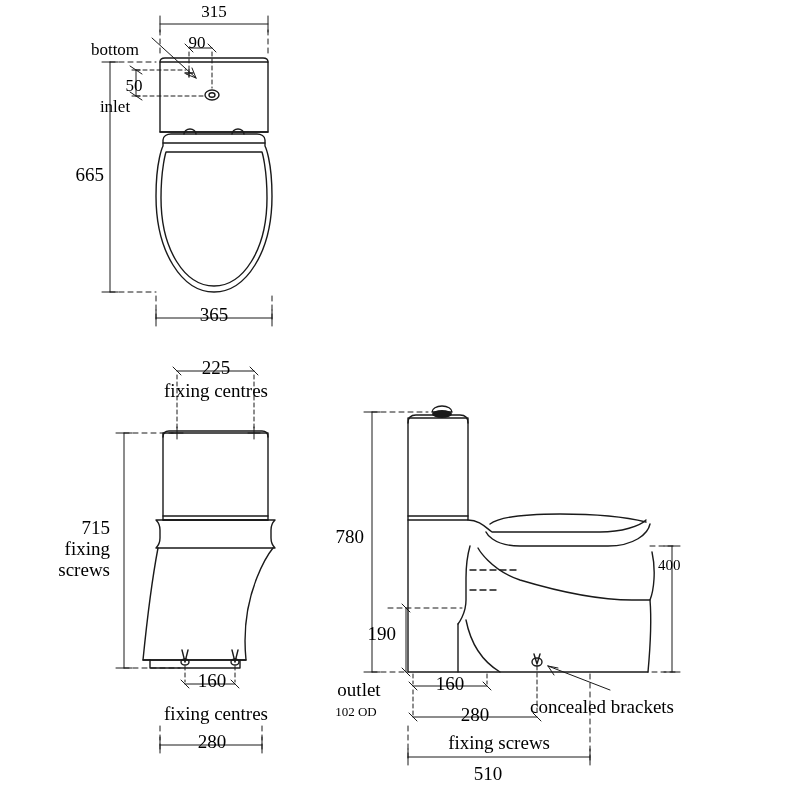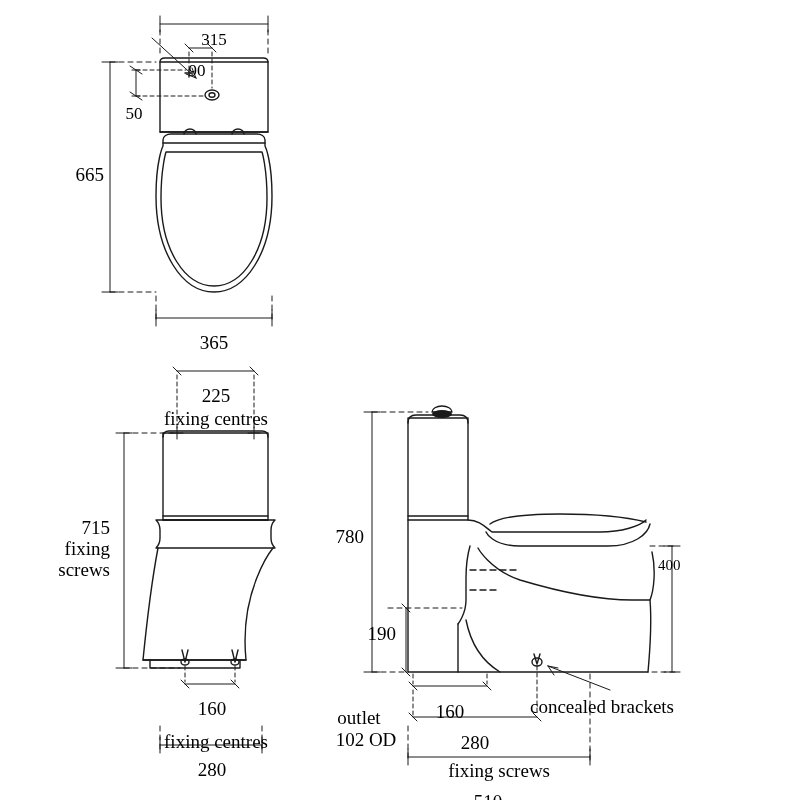--- a/index.html
+++ b/index.html
@@ -15,21 +15,21 @@
   #drawing-root { position: absolute; left: 0; top: 0; width: 800px; height: 800px; }
   svg { display: block; }
   .lbl {
     position: absolute;
     font-family: "Liberation Serif", serif;
     font-size: 17px;
     line-height: 19px;
     color: #000;
     white-space: pre;
   }
-  .lbl.center { text-align: center; margin-top: 28px; }
+  .lbl.center { text-align: center; }
   .lbl.right { text-align: right; }
 </style>
 </head>
 <body>
 
 <div id="drawing-root">
 
   <svg width="800" height="800" viewBox="0 0 800 800">
     <g stroke="#1a1a1a" fill="none" stroke-width="1.4" stroke-linecap="round" stroke-linejoin="round">
 
@@ -199,20 +199,24 @@
         <path d="M408,749 L408,765 M590,749 L590,765"></path>
         <path d="M408,726 L408,761 M590,674 L590,761" stroke-dasharray="5,4"></path>
 
         <path d="M610,690 L548,666"></path>
         <path d="M548,666 L558,668 M548,666 L554,675"></path>
       </g>
 
     </g>
   </svg>
 
+  <div class="lbl center" style="left:68px; top:2px; width:94px;">
+    <div>bottom</div>
+    <div>inlet</div>
+  </div>
   <div class="lbl center" style="left:184px; top:2px; width:60px;">315</div>
   <div class="lbl center" style="left:172px; top:33px; width:50px;">90</div>
   <div class="lbl center" style="left:112px; top:76px; width:44px;">50</div>
   <div class="lbl right" style="left:46px; top:165px; width:58px; font-size:19px;">665</div>
   <div class="lbl center" style="left:184px; top:305px; width:60px; font-size:19px;">365</div>
 
   <div class="lbl center" style="left:186px; top:358px; width:60px; font-size:19px;">225</div>
   <div class="lbl center" style="left:148px; top:381px; width:136px; font-size:19px;">fixing centres</div>
 
   <div class="lbl right" style="left:34px; top:518px; width:76px; font-size:19px;">715</div>
@@ -221,21 +225,21 @@
 
   <div class="lbl center" style="left:182px; top:671px; width:60px; font-size:19px;">160</div>
   <div class="lbl center" style="left:144px; top:704px; width:144px; font-size:19px;">fixing centres</div>
   <div class="lbl center" style="left:182px; top:732px; width:60px; font-size:19px;">280</div>
 
   <div class="lbl right" style="left:292px; top:527px; width:72px; font-size:19px;">780</div>
   <div class="lbl right" style="left:330px; top:624px; width:66px; font-size:19px;">190</div>
   <div class="lbl" style="left:658px; top:556px; width:70px; font-size:15px;">400</div>
 
   <div class="lbl center" style="left:316px; top:680px; width:86px; font-size:19px;text-align:center;">outlet</div>
-  <div class="lbl center" style="left:320px; top:702px; width:92px; font-size:19px;">102 OD</div>
+  <div class="lbl center" style="left:310px; top:702px; width:92px; font-size:13px;">102 OD</div>
 
   <div class="lbl center" style="left:420px; top:674px; width:60px; font-size:19px;">160</div>
   <div class="lbl center" style="left:445px; top:705px; width:60px; font-size:19px;">280</div>
   <div class="lbl center" style="left:410px; top:733px; width:140px; font-size:19px;text-align:right;">fixing screws</div>
 
   <div class="lbl" style="left:530px; top:697px; width:200px; font-size:19px;">concealed brackets</div>
 
   <div class="lbl center" style="left:458px; top:764px; width:60px; font-size:19px;">510</div>
 
 </div>

